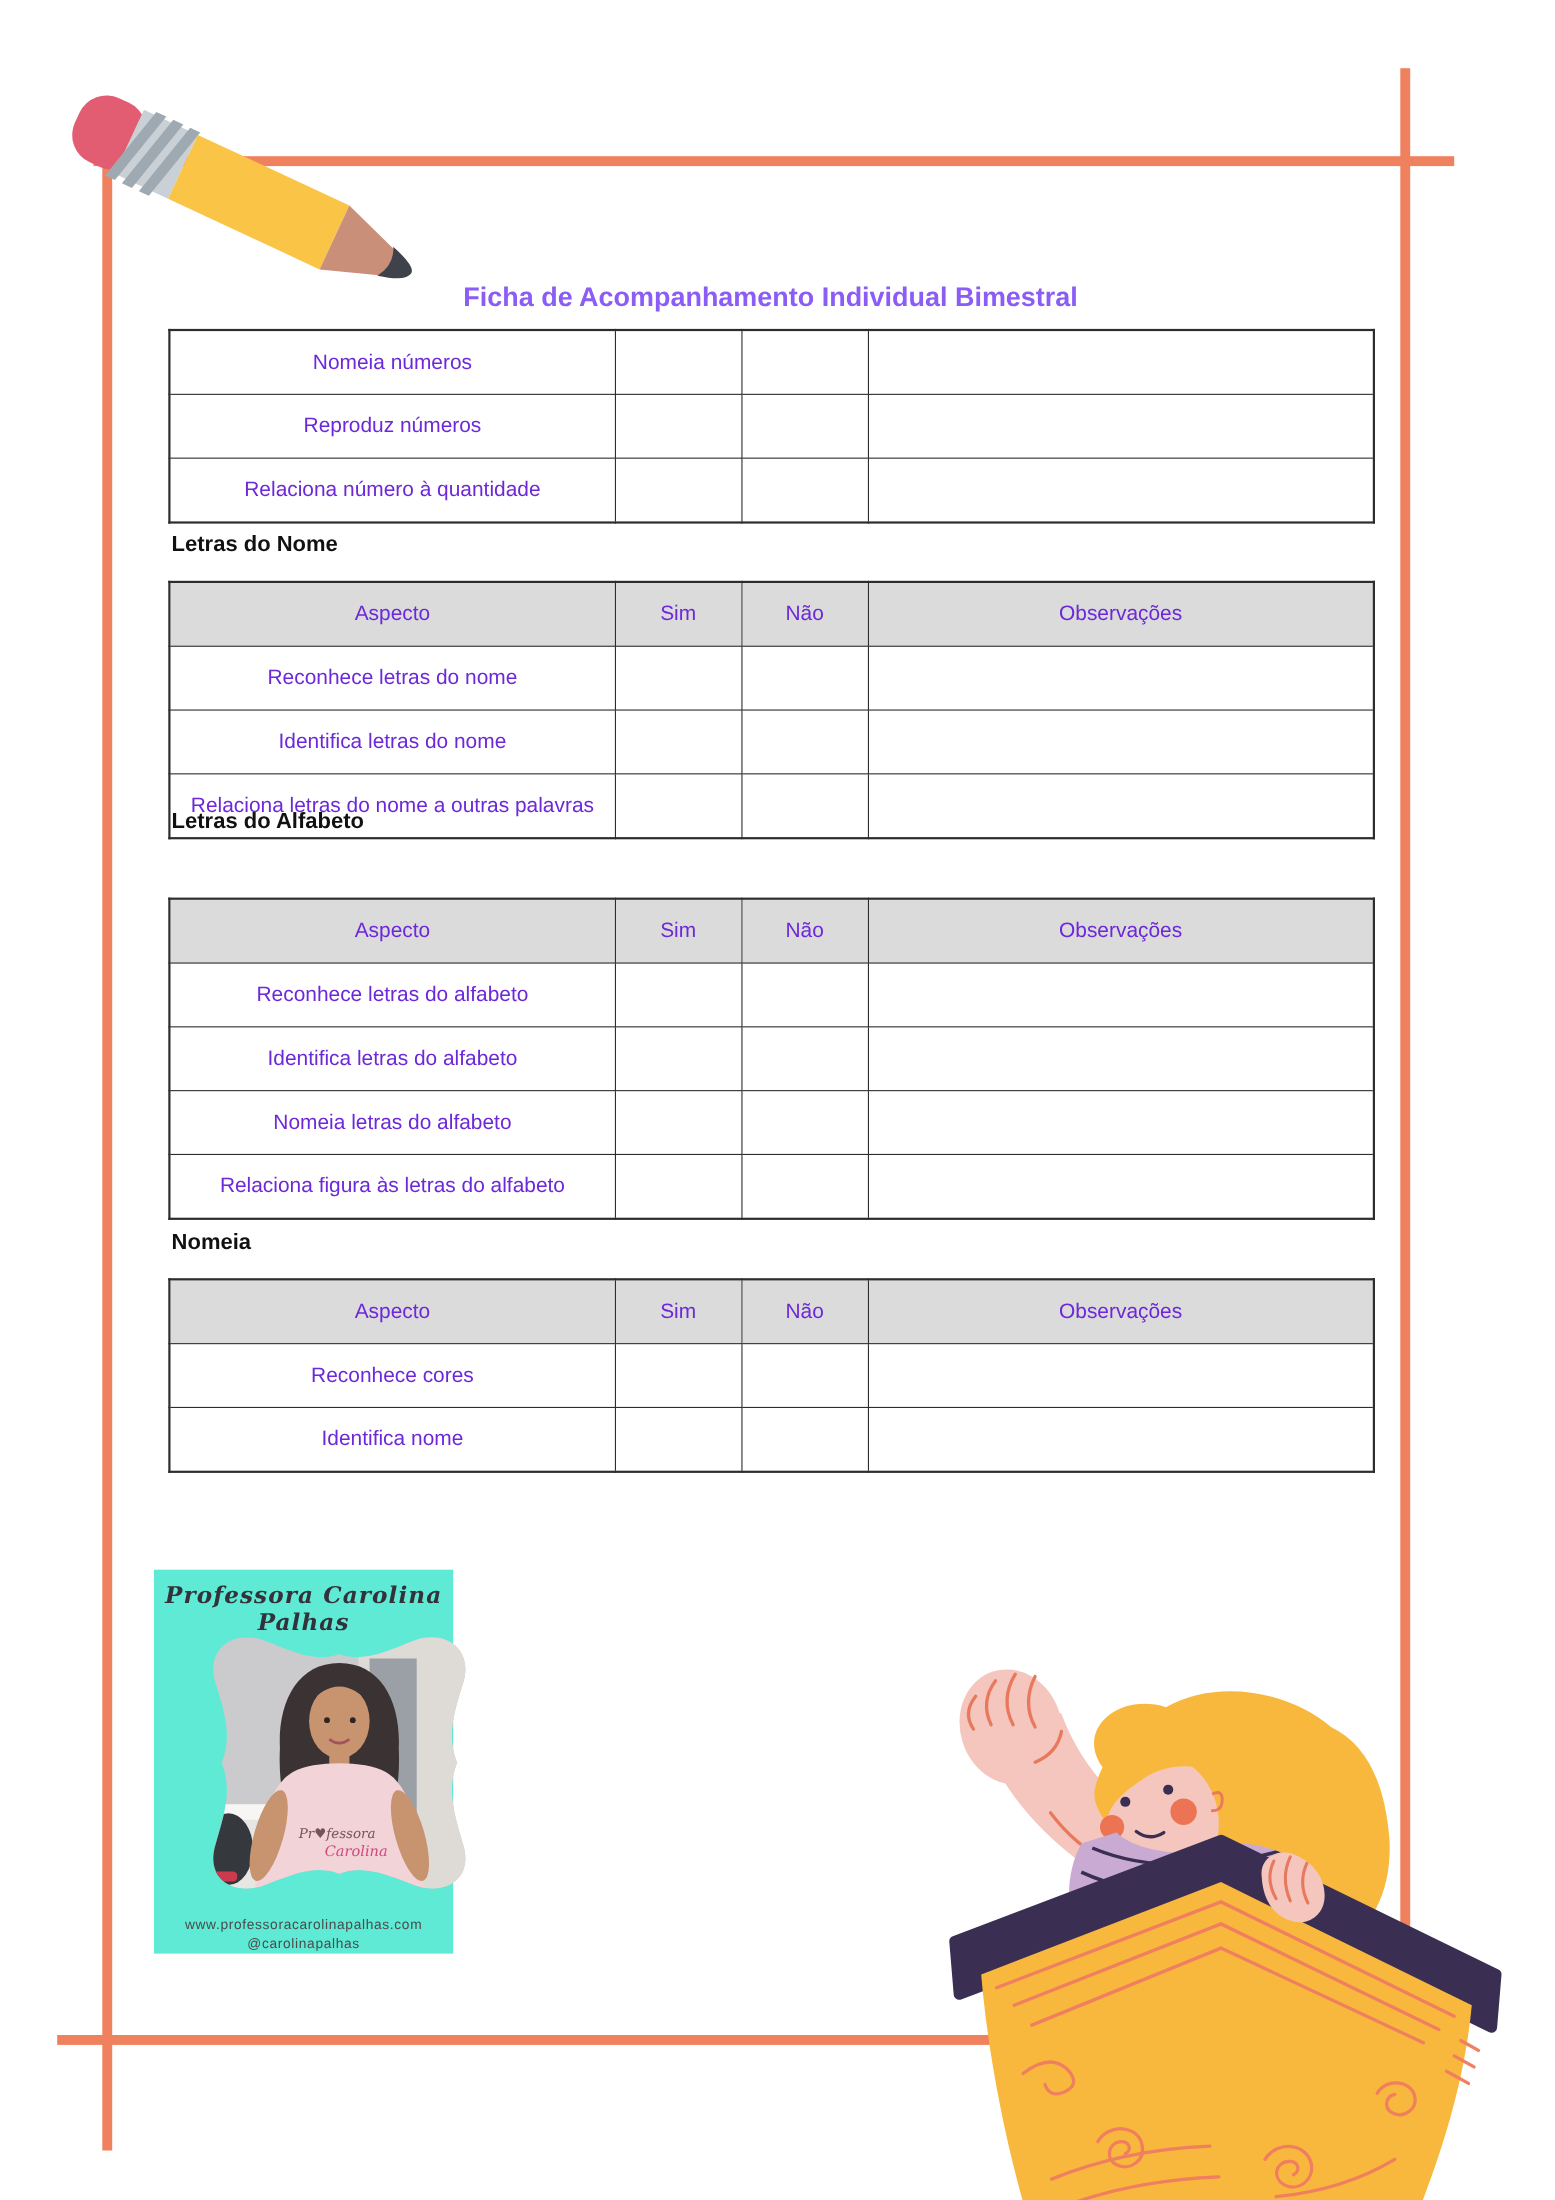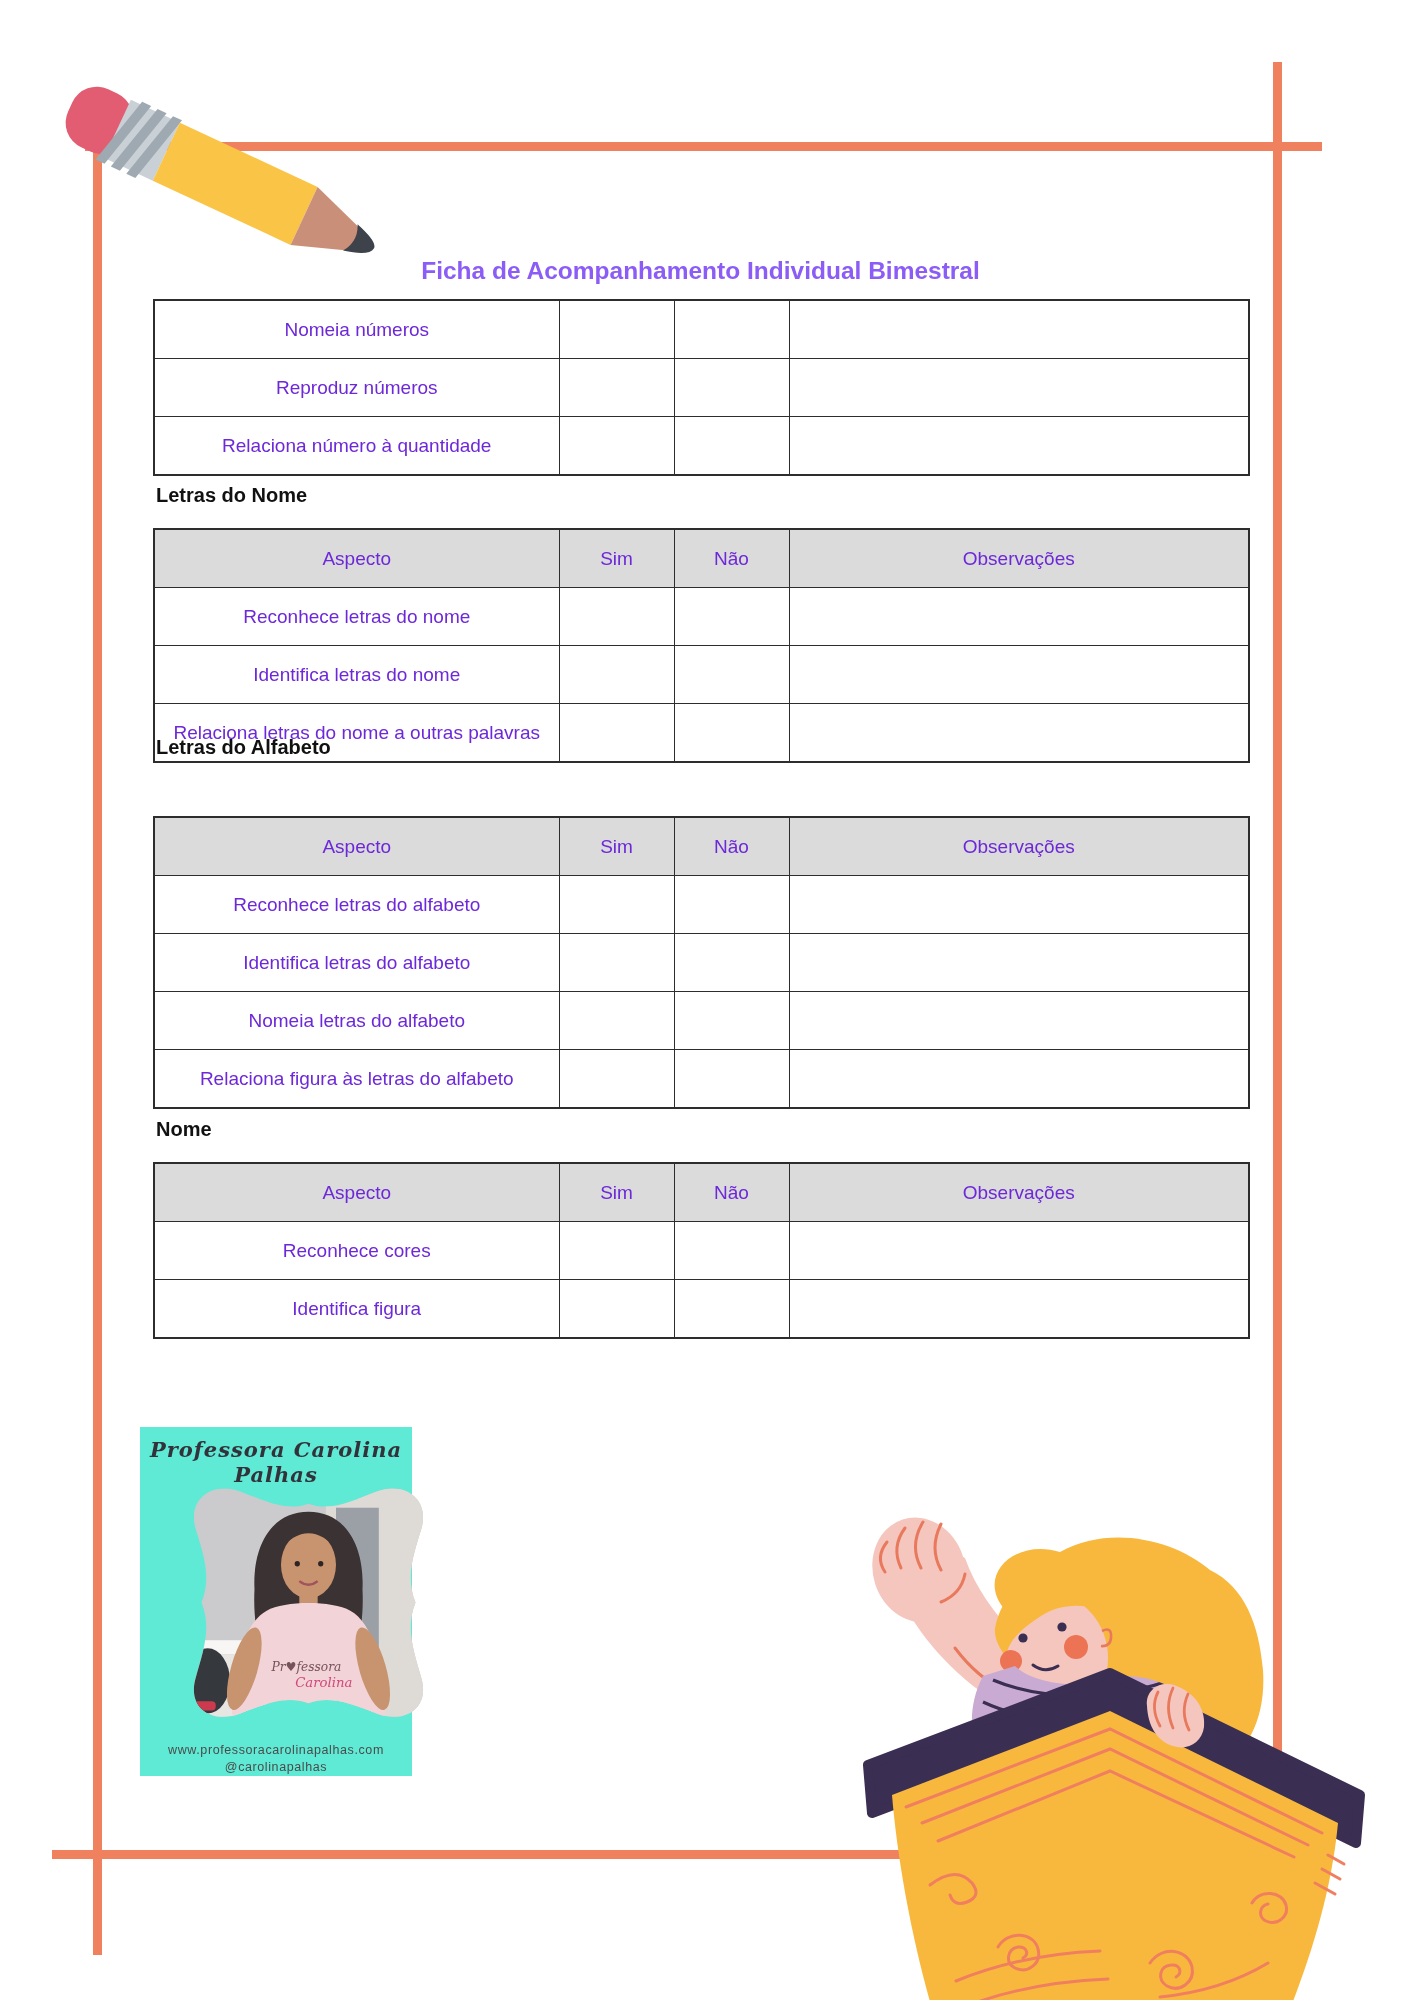--- a/index.html
+++ b/index.html
@@ -170,21 +170,21 @@
       </tr>
       <tr>
         <td>Relaciona figura às letras do alfabeto</td>
         <td></td>
         <td></td>
         <td></td>
       </tr>
     </tbody>
   </table>
 
-  <h2 class="section-heading" style="top:1118px">Nome</h2>
+  <h2 class="section-heading" style="top:1118px">Nomeia</h2>
 
   <table class="ftable" style="top:1162px">
     <colgroup>
         <col style="width:405px">
         <col style="width:115px">
         <col style="width:115px">
         <col style="width:460px">
       </colgroup>
     <thead>
       <tr>
@@ -195,21 +195,21 @@
       </tr>
     </thead>
     <tbody>
       <tr>
         <td>Reconhece cores</td>
         <td></td>
         <td></td>
         <td></td>
       </tr>
       <tr>
-        <td>Identifica figura</td>
+        <td>Identifica nome</td>
         <td></td>
         <td></td>
         <td></td>
       </tr>
     </tbody>
   </table>
 
   <div class="profile-card">
     <p class="profile-name">Professora  Carolina Palhas</p>
 

